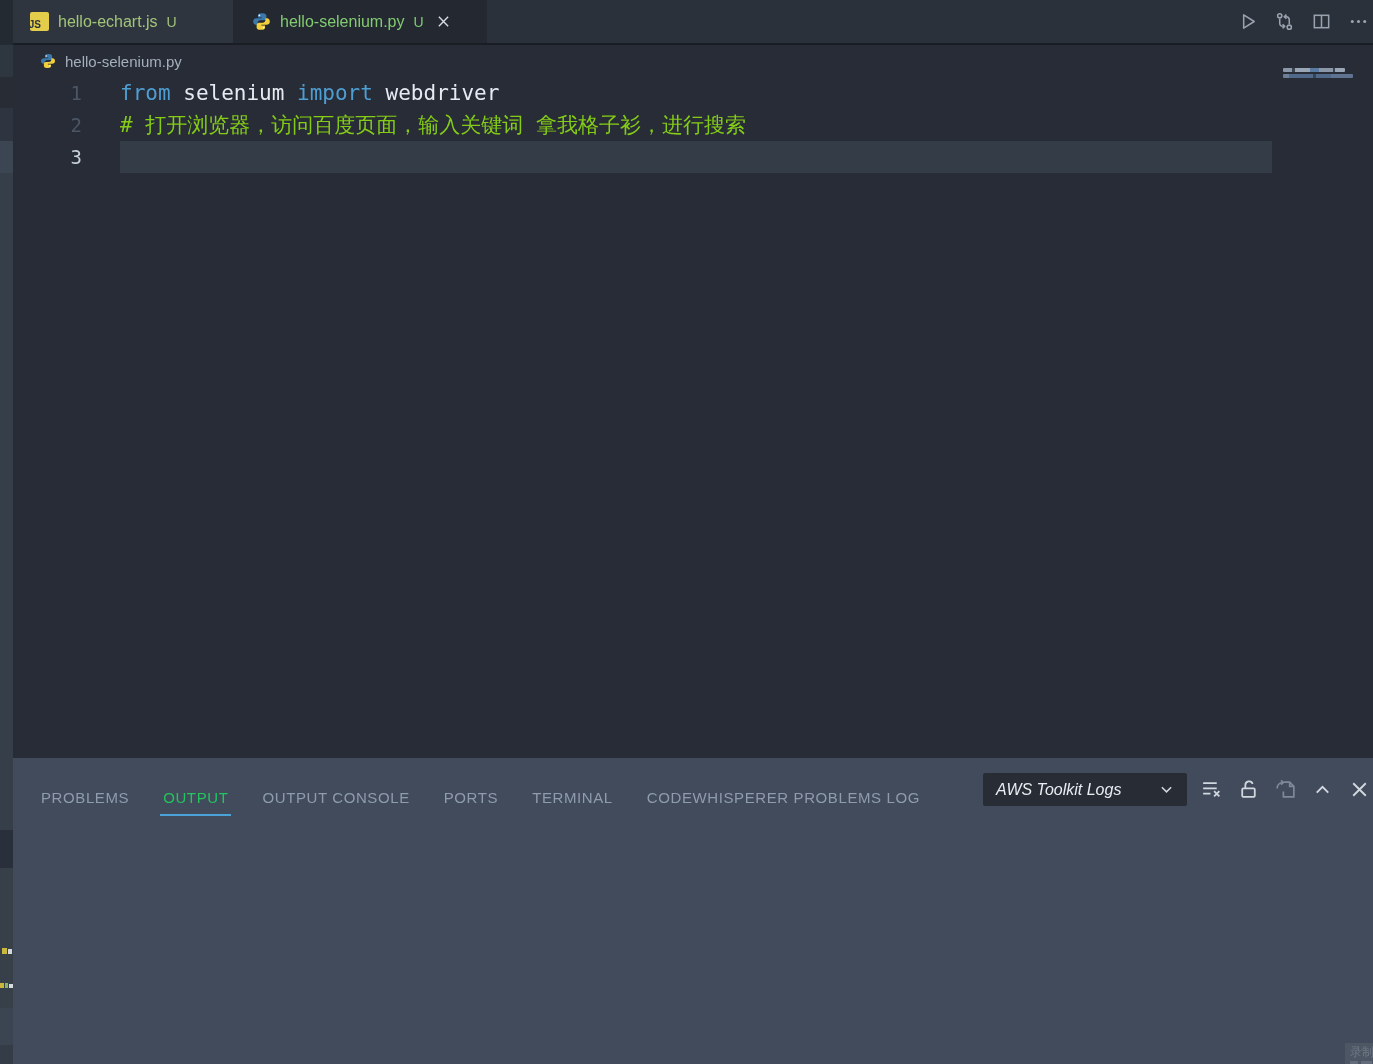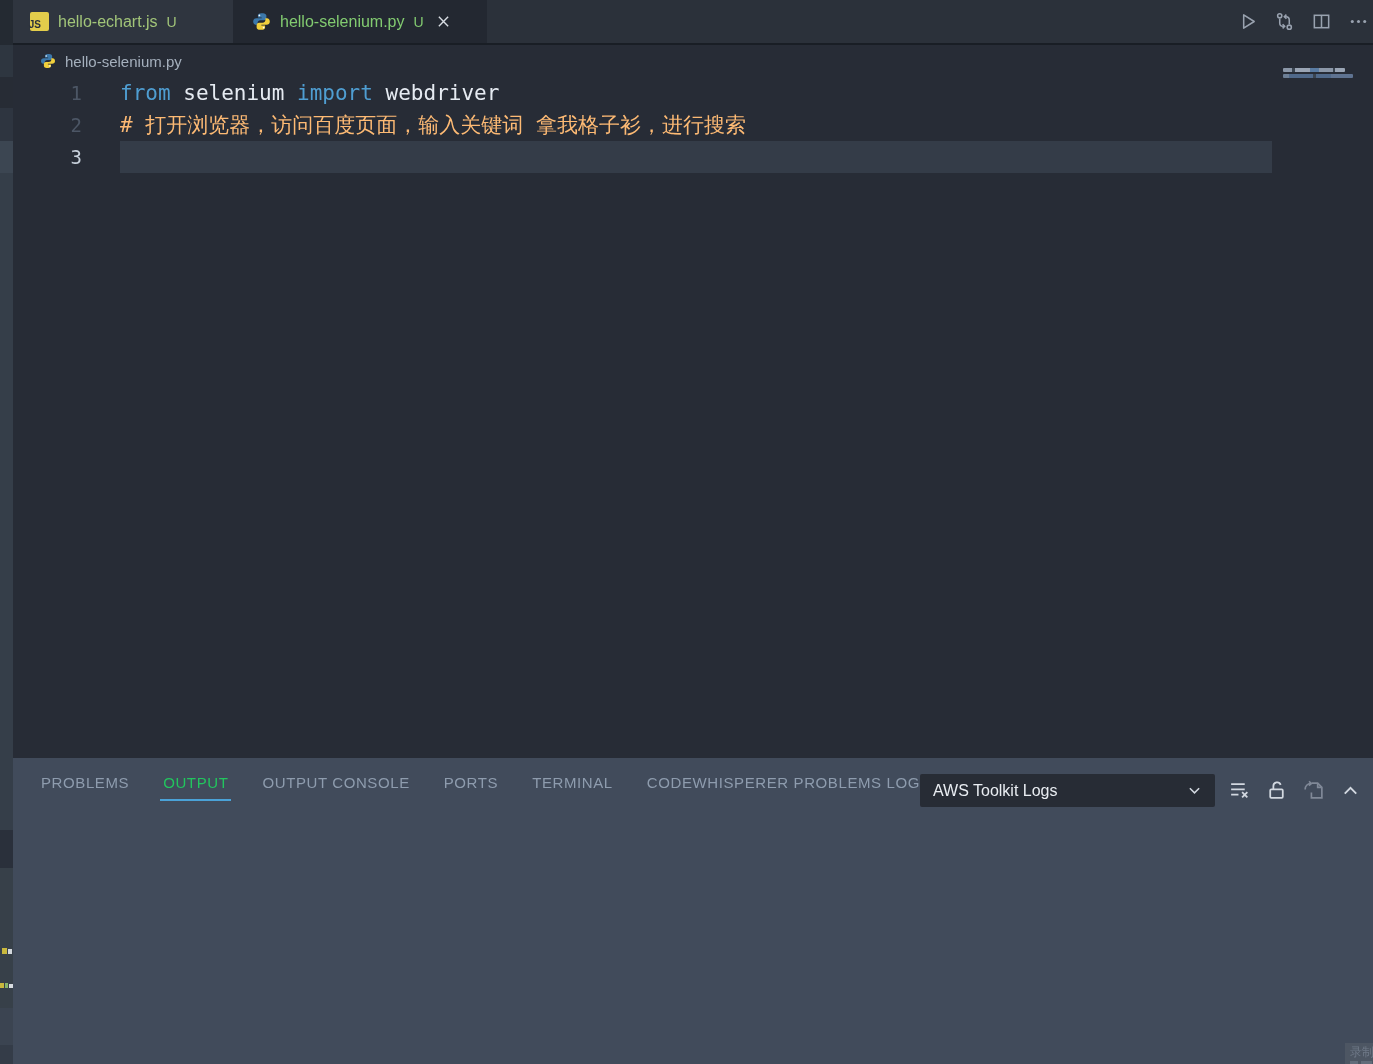--- a/index.html
+++ b/index.html
@@ -44,47 +44,47 @@
   
   .editor { position:absolute; left:0; top:77px; width:1360px; height:681px;
             background:#272c36; font-family:"DejaVu Sans Mono", monospace; }
   .code-line { display:flex; height:32px; line-height:32px; }
   .line-num { width:69px; text-align:right; color:#4c5665; font-size:19px; }
   .line-num.active { color:#c7d0db; }
   .line-text { margin-left:38px; width:1152px; font-size:21px; white-space:pre; }
   .line-text.active { background:#343c48; }
   .tok-keyword { color:#4f9ed2; }
   .tok-identifier { color:#e6ebf2; font-weight:normal; }
-  .tok-comment { color:#fdba74; }
+  .tok-comment { color:#84cc16; }
   .tok-plain { color:#dfe5ec; }
 
   
   .minimap { position:absolute; right:13px; top:-9px; width:77px; height:22px; }
   .mm-line { height:4px; margin-bottom:2px; border-radius:1px; }
   .mm1 { width:62px;
          background:linear-gradient(90deg,#8b97a8 0 9px,#3a4450 9px 12px,#9aa5b5 12px 27px,
                     #5a7ca3 27px 36px,#8b97a8 36px 50px,#3a4450 50px 52px,#9aa5b5 52px 62px); }
   .mm2 { width:70px;
          background:linear-gradient(90deg,#6d7f96 0 6px,#50698a 6px 30px,#3a4450 30px 33px,
                     #50698a 33px 48px,#5f7391 48px 70px); }
 
   
   .panel { position:absolute; left:0; top:758px; width:1360px; height:306px;
            background:#414b5b; }
-  .panel-header { display:flex; align-items:flex-start; height:48px; padding:16px 2px 0 28px; }
+  .panel-header { display:flex; align-items:flex-end; height:48px; padding:4px 2px 0 28px; }
   .panel-tabs { display:flex; align-items:center; gap:34px; }
   .panel-tab { font-size:15px; letter-spacing:.6px; color:#8e9cae; position:relative;
                cursor:pointer; white-space:nowrap; }
   .panel-tab.active { color:#22c55e; }
   .panel-tab.active::after { content:""; position:absolute; left:-3px; right:-3px;
                bottom:-10px; height:2px; background:#4aa2d8; }
   .panel-right { margin-left:auto; display:flex; align-items:center; }
-  .dropdown { width:295px; height:33px; background:#272c35; border-radius:2px;
+  .dropdown { width:204px; height:33px; background:#272c35; border-radius:2px;
               display:flex; align-items:center; justify-content:space-between;
-              padding:0 12px 0 13px; color:#e9edf2; font-size:16px; cursor:pointer; }
+              padding:0 12px 0 13px; color:#e9edf2; font-size:16px; cursor:pointer;font-style:italic; }
   .panel-icons { display:flex; align-items:center; gap:14px; margin-left:13px; color:#d2d8e0; }
   .panel-icons .icn { display:flex; align-items:center; cursor:pointer; }
   .icn.dim { color:#808998; }
   .panel-content { height:258px; }
 
   
   .watermark { position:absolute; right:-34px; bottom:-21px; width:62px; height:42px;
                background:#4d5663; color:#6e7887; font-size:12px; line-height:13px;
                padding:3px 0 0 5px; }
   .wm-line2 { width:40px; height:9px; margin-top:2px;

